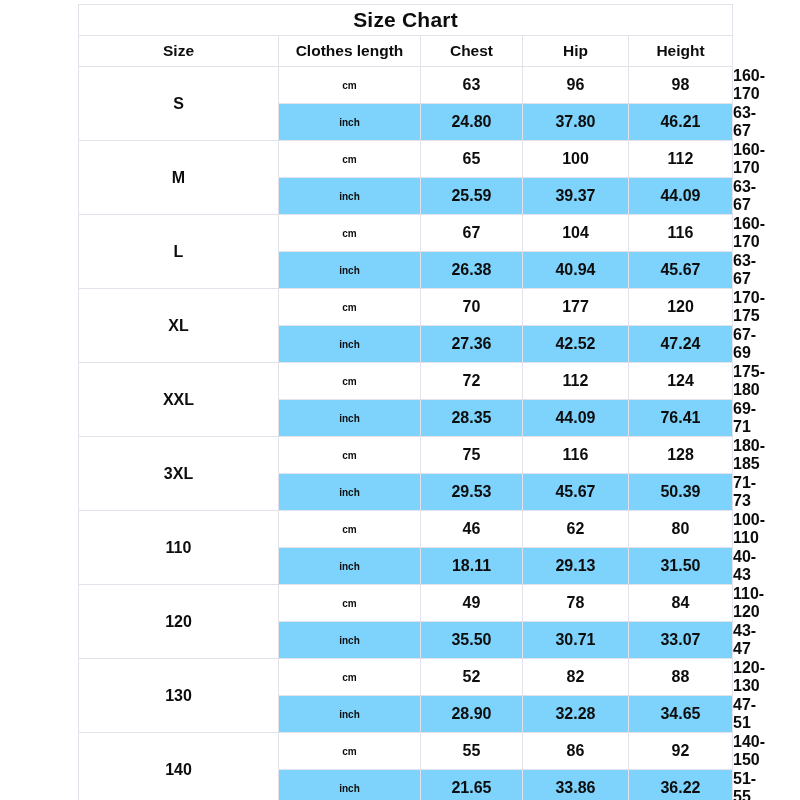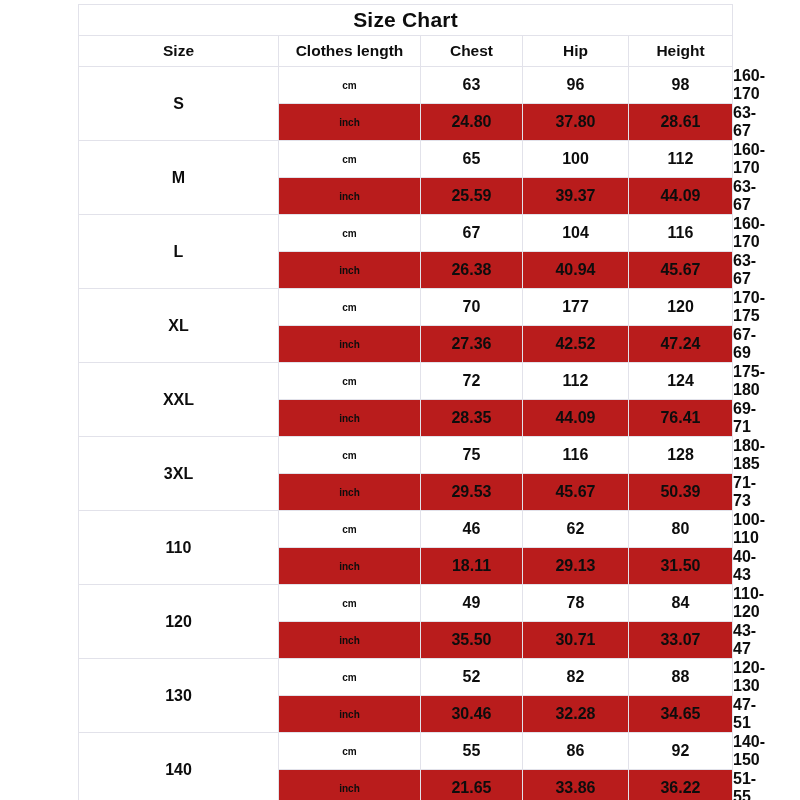--- a/index.html
+++ b/index.html
@@ -56,21 +56,21 @@
     font-size: 16px;
     height: 30.5px;
   }
   .col-size  { width: 200px; }
   .col-len   { width: 142px; }
   .col-chest { width: 102px; }
   .col-hip   { width: 106px; }
   .col-hgt   { width: 104px; }
   tr.inch-row td.unit-cell,
   tr.inch-row td.val-cell {
-    background: #b91c1c;
+    background: #7dd3fc;
   }
 </style>
 </head>
 <body>
 
 <div id="chart-wrap">
   <table class="size-chart">
     <colgroup>
       <col class="col-size">
         <col class="col-len">
@@ -96,21 +96,21 @@
           <td class="unit-cell">cm</td>
           <td class="val-cell">63</td>
           <td class="val-cell">96</td>
           <td class="val-cell">98</td>
           <td class="val-cell">160-170</td>
         </tr>
         <tr class="inch-row">
           <td class="unit-cell">inch</td>
           <td class="val-cell">24.80</td>
           <td class="val-cell">37.80</td>
-          <td class="val-cell">28.61</td>
+          <td class="val-cell">46.21</td>
           <td class="val-cell">63-67</td>
         </tr>
         <tr>
           <td class="size-name-cell" rowspan="2">M</td>
           <td class="unit-cell">cm</td>
           <td class="val-cell">65</td>
           <td class="val-cell">100</td>
           <td class="val-cell">112</td>
           <td class="val-cell">160-170</td>
         </tr>
@@ -214,21 +214,21 @@
         <tr>
           <td class="size-name-cell" rowspan="2">130</td>
           <td class="unit-cell">cm</td>
           <td class="val-cell">52</td>
           <td class="val-cell">82</td>
           <td class="val-cell">88</td>
           <td class="val-cell">120-130</td>
         </tr>
         <tr class="inch-row">
           <td class="unit-cell">inch</td>
-          <td class="val-cell">30.46</td>
+          <td class="val-cell">28.90</td>
           <td class="val-cell">32.28</td>
           <td class="val-cell">34.65</td>
           <td class="val-cell">47-51</td>
         </tr>
         <tr>
           <td class="size-name-cell" rowspan="2">140</td>
           <td class="unit-cell">cm</td>
           <td class="val-cell">55</td>
           <td class="val-cell">86</td>
           <td class="val-cell">92</td>

